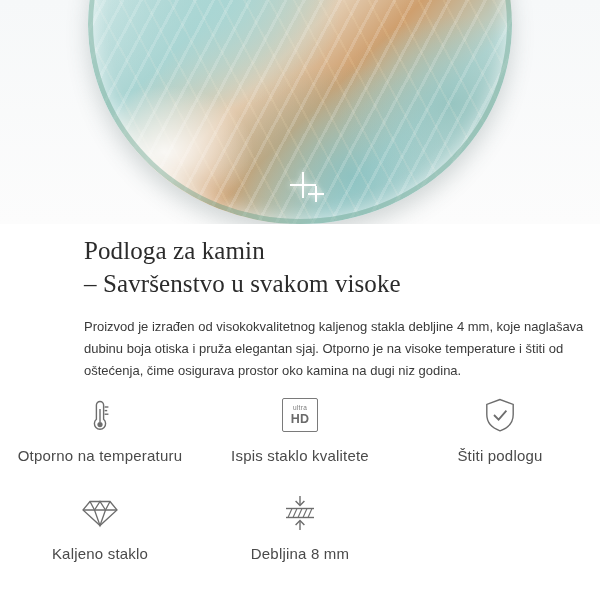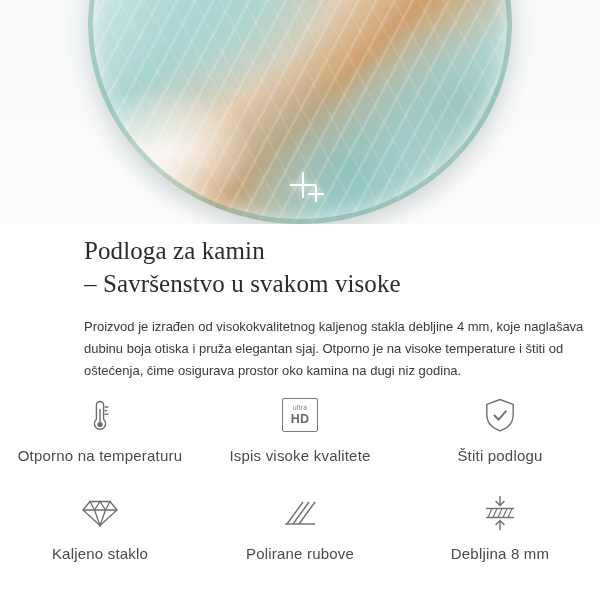--- a/index.html
+++ b/index.html
@@ -217,21 +217,21 @@
       <div class="feature-label">Otporno na temperaturu</div>
     </div>
 
     <div class="feature">
       <div class="feature-icon">
         <div class="hd-box">
           <span class="hd-small">ultra</span>
           <span class="hd-big">HD</span>
         </div>
       </div>
-      <div class="feature-label">Ispis visoke kvalitete</div>
+      <div class="feature-label">Ispis staklo kvalitete</div>
     </div>
 
     <div class="feature">
       <div class="feature-icon">
         <svg width="34" height="38" viewBox="0 0 34 38" fill="none" stroke="#6d6d6d" stroke-width="1.4">
           <path d="M17 3.5 3.8 8.4v10.2c0 8.2 5.6 13.6 13.2 16.2 7.6-2.6 13.2-8 13.2-16.2V8.4z"></path>
           <polyline points="11,19 15.6,23.6 23.4,14.6" stroke-width="1.8"></polyline>
         </svg>
       </div>
       <div class="feature-label">Štiti podlogu</div>
@@ -242,31 +242,20 @@
         <svg width="38" height="32" viewBox="0 0 38 32" fill="none" stroke="#6d6d6d" stroke-width="1.3">
           <path d="M9 4.5h20l7 8.5-17 15.5L2 13z"></path>
           <path d="M2 13h34"></path>
           <path d="M9 4.5 13.5 13 19 28.5 24.5 13 29 4.5"></path>
           <path d="M13.5 13 19 4.5 24.5 13"></path>
         </svg>
       </div>
       <div class="feature-label">Kaljeno staklo</div>
     </div>
 
-    <div class="feature">
-      <div class="feature-icon">
-        <svg width="36" height="30" viewBox="0 0 36 30" fill="none" stroke="#6d6d6d" stroke-width="1.4">
-          <path d="M5 26 21 4"></path>
-          <path d="M11 26 27 4"></path>
-          <path d="M17 26 33 4"></path>
-          <path d="M3 26h30"></path>
-        </svg>
-      </div>
-      <div class="feature-label">Polirane rubove</div>
-    </div>
 
     <div class="feature">
       <div class="feature-icon">
         <svg width="34" height="38" viewBox="0 0 34 38" fill="none" stroke="#6d6d6d" stroke-width="1.4">
           <line x1="17" y1="2" x2="17" y2="11"></line>
           <polyline points="12.6,7 17,11.6 21.4,7"></polyline>
           <line x1="3" y1="14.5" x2="31" y2="14.5"></line>
           <line x1="3" y1="23.5" x2="31" y2="23.5"></line>
           <path d="M5 23.5 9 14.5M10 23.5 14 14.5M15 23.5 19 14.5M20 23.5 24 14.5M25 23.5 29 14.5" stroke-width="1.1"></path>
           <line x1="17" y1="36" x2="17" y2="27"></line>

